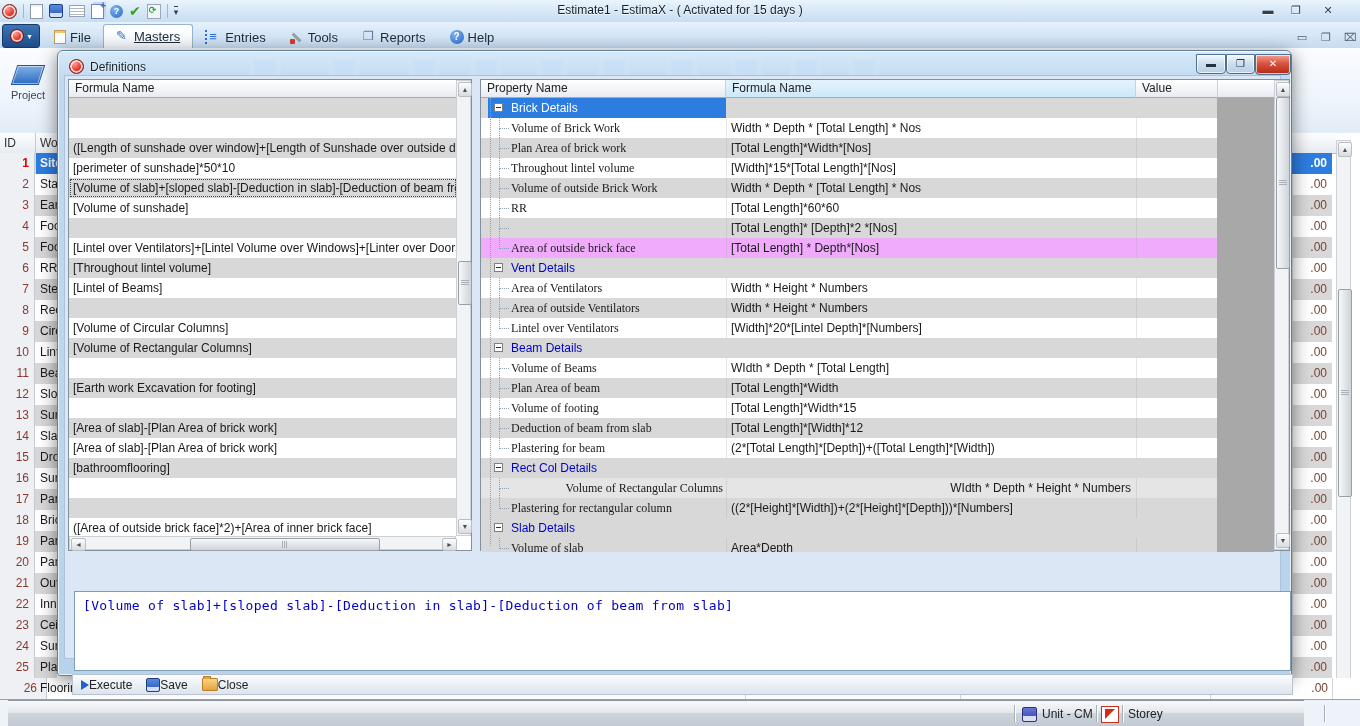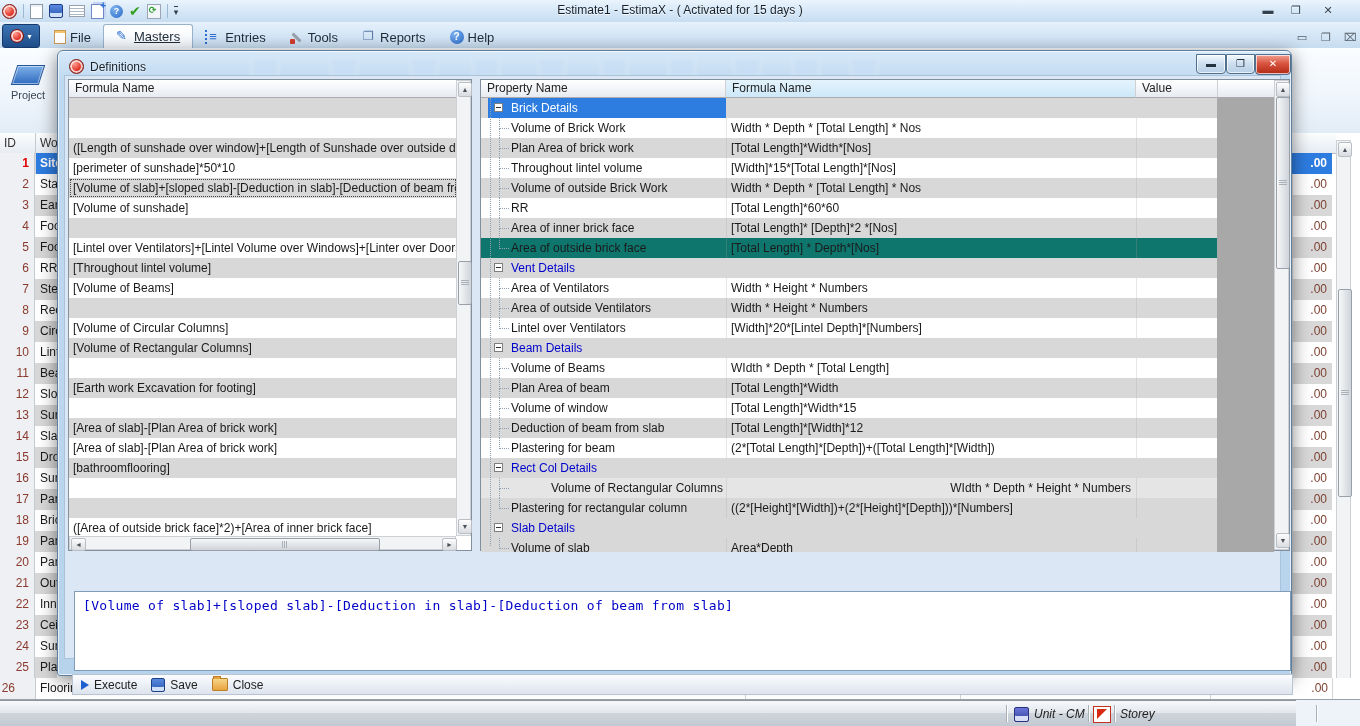--- a/index.html
+++ b/index.html
@@ -77,22 +77,22 @@
   .sbh{background:#f2f3f5;border:1px solid #cdd1d6;box-sizing:border-box;}
   .sb-arrow{position:absolute;left:1px;width:12px;height:13px;background:linear-gradient(#fdfdfd,#d9dce1);border:1px solid #b9bdc4;border-radius:2px;color:#4a5158;font-size:7px;text-align:center;line-height:13px;}
   .sb-arrow.h{width:13px;height:11px;top:1px;line-height:11px;}
   .sb-thumb{position:absolute;left:1px;width:12px;background:linear-gradient(90deg,#f6f7f8,#cfd4da);border:1px solid #9aa0a8;border-radius:2px;}
   .sb-thumb.h{height:11px;top:1px;background:linear-gradient(#f6f7f8,#cfd4da);}
   .sb-thumb::after{content:"";position:absolute;left:2px;right:2px;top:50%;height:5px;margin-top:-3px;
     background:repeating-linear-gradient(#aab0b8 0 1px,transparent 1px 2px);}
   .sb-thumb.h::after{left:50%;top:2px;bottom:2px;height:auto;width:5px;margin:0 0 0 -3px;
     background:repeating-linear-gradient(90deg,#aab0b8 0 1px,transparent 1px 2px);}
   
-  #statusbar{left:0;top:700px;width:1296px;height:26px;border-top:1px solid #8f959c;
-    background:linear-gradient(#f7f9fb,#e3e7ec 45%,#cfd5dc 46%,#c2c8d1);font-style:italic;}
+  #statusbar{left:8px;top:700px;width:1296px;height:26px;border-top:1px solid #8f959c;
+    background:linear-gradient(#f7f9fb,#e3e7ec 45%,#cfd5dc 46%,#c2c8d1);}
   .st-sep{position:absolute;top:4px;width:1px;height:17px;background:#a9afb7;box-shadow:1px 0 0 #fff;}
   .st-text{position:absolute;top:6px;color:#222;}
   .st-floppy{position:absolute;top:6px;width:13px;height:13px;background:linear-gradient(#6a77d8,#333f9e);border:1px solid #2a3280;border-radius:2px;box-shadow:inset 0 -5px 0 #d8def5;}
   .st-flag{position:absolute;top:5px;width:16px;height:15px;background:#fff;border:1px solid #c2321e;}
   .st-flag::after{content:"";position:absolute;left:3px;top:2px;width:0;height:0;border-left:5px solid #d62b12;border-top:5px solid #d62b12;border-right:5px solid transparent;border-bottom:5px solid transparent;}
   
   #dialog{left:57px;top:50px;width:1235px;height:626px;border-radius:6px 6px 3px 3px;
     background:linear-gradient(#d7e9f9,#bfd9f0 30px,#b7d3ec);border:1px solid #5f7f9f;
     box-shadow:0 4px 18px rgba(0,0,0,.5), inset 0 0 0 1px rgba(255,255,255,.65);box-sizing:border-box;}
   #dlg-title{position:absolute;left:11px;top:8px;display:flex;align-items:center;gap:6px;color:#16202a;text-shadow:0 1px 2px rgba(255,255,255,.9);}
@@ -113,28 +113,28 @@
   .grid-row{position:relative;width:736px;height:20px;line-height:20px;}
   .g-filler{position:absolute;left:736px;top:18px;width:57px;height:454px;background:#a8a8a8;}
   .rootline{position:absolute;left:9px;top:18px;width:1px;height:448px;border-left:1px dotted #8fa0b0;}
   .expbox{position:absolute;left:13px;top:5px;width:9px;height:9px;background:#fff;border:1px solid #7f7f7f;box-sizing:border-box;}
   .expbox::after{content:"";position:absolute;left:1px;top:3px;width:5px;height:1px;background:#333;}
   .grp-label{position:absolute;left:30px;font-weight:normal;color:#0000cd;white-space:nowrap;}
   .grp-hl{position:absolute;left:7px;top:0;width:238px;height:20px;background:#2d7ce0;}
   .grp-hl ~ .grp-label{color:#fff;}
   .elbow{position:absolute;left:18px;top:0;width:9px;height:10px;border-left:1px dotted #8fa0b0;border-bottom:1px dotted #8fa0b0;}
   .elbow.cont{top:10px;height:10px;border-bottom:none;}
-  .cell-prop{position:absolute;left:30px;white-space:nowrap;overflow:hidden;width:212px;}
+  .cell-prop{position:absolute;left:30px;white-space:nowrap;overflow:hidden;width:212px;font-family:Liberation Serif, serif;}
   .cell-form{position:absolute;left:250px;white-space:nowrap;overflow:hidden;width:400px;}
   .vline-grid{position:absolute;top:0;width:1px;height:20px;background:rgba(160,160,160,.25);}
   
   #editor{position:absolute;left:9px;top:515px;width:1217px;height:80px;background:#fff;border:1px solid #7f9db9;box-sizing:border-box;}
   #editor-text{position:absolute;left:8px;top:6px;font-family:"DejaVu Sans Mono","Liberation Mono",monospace;font-size:13px;color:#0000c8;letter-spacing:.3px;white-space:pre;}
   #dlg-toolbar{position:absolute;left:7px;top:598px;width:1221px;height:21px;background:linear-gradient(#fbfcfe,#dde4ed);border:1px solid #b8c4d4;box-sizing:border-box;display:flex;align-items:center;padding-left:8px;gap:14px;}
-  .tbtn{display:flex;align-items:center;gap:5px;color:#222;}
+  .tbtn{display:flex;align-items:center;color:#222;}
   .ic-play{width:0;height:0;border-left:8px solid #1f5fd0;border-top:5px solid transparent;border-bottom:5px solid transparent;}
   .ic-folder{width:14px;height:11px;background:linear-gradient(#f7d489,#e8a33d);border:1px solid #b97f22;border-radius:1px;position:relative;}
   .ic-folder::before{content:"";position:absolute;left:0;top:-3px;width:6px;height:2px;background:#e8a33d;border:1px solid #b97f22;border-bottom:none;}
 </style>
 </head>
 <body>
 
 <div id="root">
 
   <div id="titlebar" class="abs">
@@ -336,21 +336,21 @@
       <div class="amt-cell" style="background: rgb(216, 216, 216);">.00</div>
     </div>
 
   <div class="abs sbv" style="left:1336px;top:140px;width:15px;height:558px;">
     <div class="sb-arrow" style="top:1px;">▲</div>
     <div class="sb-thumb" style="top:148px;height:206px;"></div>
     <div class="sb-arrow" style="bottom:1px;">▼</div>
   </div>
 
   <div id="row26" class="abs">
-    <span class="abs" style="left:0;top:0;width:36px;height:21px;background:#eef0f3;border-right:1px solid #c6cbd1;text-align:right;padding-right:20px;box-sizing:border-box;color:#8b3a2e;">26</span>
+    <span class="abs" style="left:0;top:0;width:47px;height:21px;background:#eef0f3;border-right:1px solid #c6cbd1;text-align:right;padding-right:9px;box-sizing:border-box;color:#8b3a2e;">26</span>
     <span class="abs" style="left:40px;top:0;">Flooring Ceramic Tile</span>
     <span class="vg" style="left:745px;"></span>
     <span class="abs" style="left:757px;top:0;">sqm</span>
     <span class="vg" style="left:960px;"></span>
     <span class="abs" style="left:860px;top:0;width:95px;text-align:right;color:#7b3f2f;">.00</span>
     <span class="vg" style="left:1210px;"></span>
     <span class="abs" style="left:1100px;top:0;width:105px;text-align:right;">865.55</span>
     <span class="vg" style="left:1332px;"></span>
     <span class="abs" style="left:1230px;top:0;width:98px;text-align:right;color:#7b3f2f;">.00</span>
   </div>
@@ -396,21 +396,21 @@
         <div id="flist-rows">
             <div class="flist-row" style="background: rgb(216, 216, 216);"></div>
             <div class="flist-row" style="background: rgb(255, 255, 255);"></div>
             <div class="flist-row" style="background: rgb(216, 216, 216);">([Length of sunshade over window]+[Length of Sunshade over outside doo</div>
             <div class="flist-row" style="background: rgb(255, 255, 255);">[perimeter of sunshade]*50*10</div>
             <div class="flist-row sel" style="background: rgb(216, 216, 216);">[Volume of slab]+[sloped slab]-[Deduction in slab]-[Deduction of beam fron</div>
             <div class="flist-row" style="background: rgb(255, 255, 255);">[Volume of sunshade]</div>
             <div class="flist-row" style="background: rgb(216, 216, 216);"></div>
             <div class="flist-row" style="background: rgb(255, 255, 255);">[Lintel over Ventilators]+[Lintel Volume over Windows]+[Linter over Doors]</div>
             <div class="flist-row" style="background: rgb(216, 216, 216);">[Throughout lintel volume]</div>
-            <div class="flist-row" style="background: rgb(255, 255, 255);">[Volume of Beams]</div>
+            <div class="flist-row" style="background: rgb(255, 255, 255);">[Lintel of Beams]</div>
             <div class="flist-row" style="background: rgb(216, 216, 216);"></div>
             <div class="flist-row" style="background: rgb(255, 255, 255);">[Volume of Circular Columns]</div>
             <div class="flist-row" style="background: rgb(216, 216, 216);">[Volume of Rectangular Columns]</div>
             <div class="flist-row" style="background: rgb(255, 255, 255);"></div>
             <div class="flist-row" style="background: rgb(216, 216, 216);">[Earth work Excavation for footing]</div>
             <div class="flist-row" style="background: rgb(255, 255, 255);"></div>
             <div class="flist-row" style="background: rgb(216, 216, 216);">[Area of slab]-[Plan Area of brick work]</div>
             <div class="flist-row" style="background: rgb(255, 255, 255);">[Area of slab]-[Plan Area of brick work]</div>
             <div class="flist-row" style="background: rgb(216, 216, 216);">[bathroomflooring]</div>
             <div class="flist-row" style="background: rgb(255, 255, 255);"></div>
@@ -478,26 +478,25 @@
               <div class="elbow"></div>
               <div class="elbow cont"></div>
               <div class="cell-prop">RR</div>
               <div class="cell-form">[Total Length]*60*60</div>
               <div class="vline-grid" style="left: 245px;"></div>
               <div class="vline-grid" style="left: 655px;"></div>
             </div>
             <div class="grid-row" style="background: rgb(216, 216, 216);">
               <div class="elbow"></div>
               <div class="elbow cont"></div>
-              <div class="cell-prop">Area of inner brick face</div>
               <div class="cell-form">[Total Length]* [Depth]*2 *[Nos]</div>
               <div class="vline-grid" style="left: 245px;"></div>
               <div class="vline-grid" style="left: 655px;"></div>
             </div>
-            <div class="grid-row" style="background: #0f766e;">
+            <div class="grid-row" style="background: #f0abfc;">
               <div class="elbow"></div>
               <div class="cell-prop">Area of outside brick face</div>
               <div class="cell-form">[Total Length] * Depth*[Nos]</div>
               <div class="vline-grid" style="left: 245px;"></div>
               <div class="vline-grid" style="left: 655px;"></div>
             </div>
             <div class="grid-row" style="background: rgb(216, 216, 216);">
               <div class="expbox"></div>
               <div class="grp-label">Vent Details</div>
             </div>
@@ -540,21 +539,21 @@
               <div class="elbow"></div>
               <div class="elbow cont"></div>
               <div class="cell-prop">Plan Area of beam</div>
               <div class="cell-form">[Total Length]*Width</div>
               <div class="vline-grid" style="left: 245px;"></div>
               <div class="vline-grid" style="left: 655px;"></div>
             </div>
             <div class="grid-row" style="background: rgb(255, 255, 255);">
               <div class="elbow"></div>
               <div class="elbow cont"></div>
-              <div class="cell-prop">Volume of window</div>
+              <div class="cell-prop">Volume of footing</div>
               <div class="cell-form">[Total Length]*Width*15</div>
               <div class="vline-grid" style="left: 245px;"></div>
               <div class="vline-grid" style="left: 655px;"></div>
             </div>
             <div class="grid-row" style="background: rgb(216, 216, 216);">
               <div class="elbow"></div>
               <div class="elbow cont"></div>
               <div class="cell-prop">Deduction of beam from slab</div>
               <div class="cell-form">[Total Length]*[Width]*12</div>
               <div class="vline-grid" style="left: 245px;"></div>

